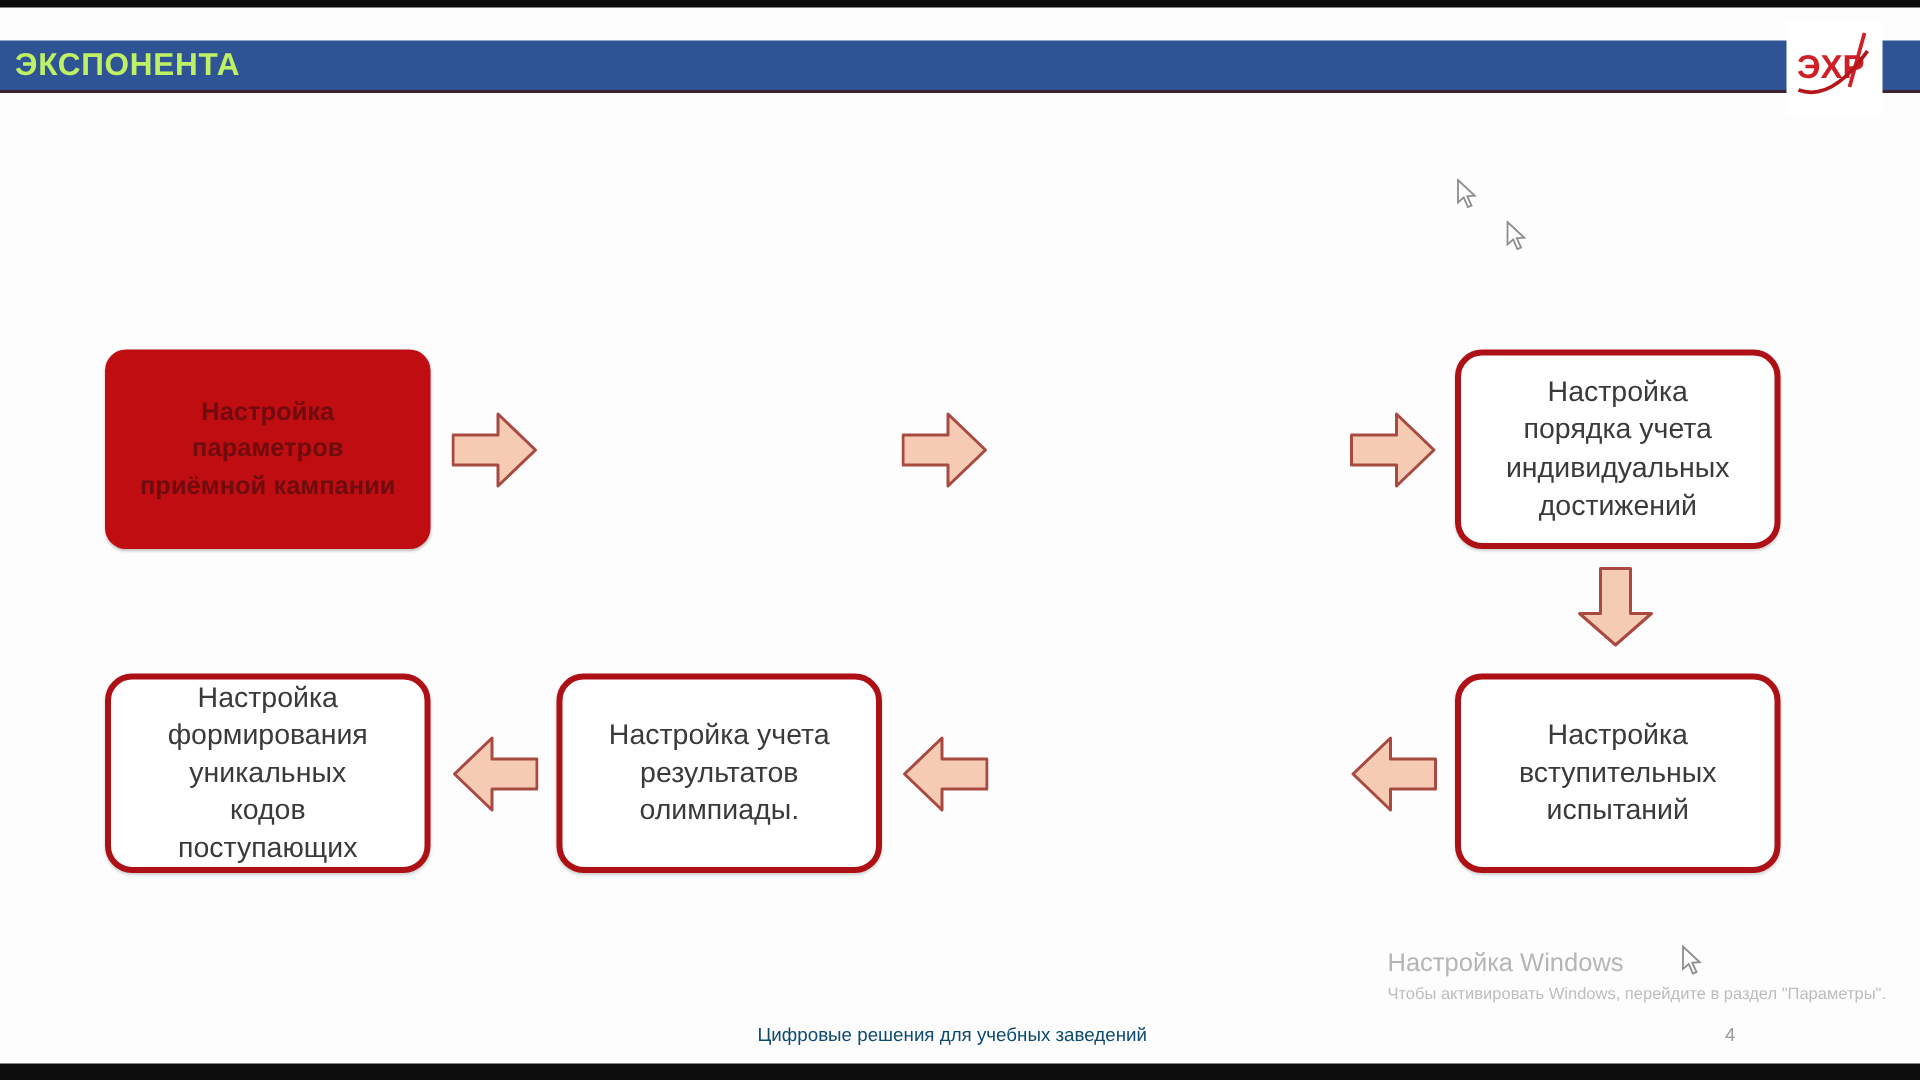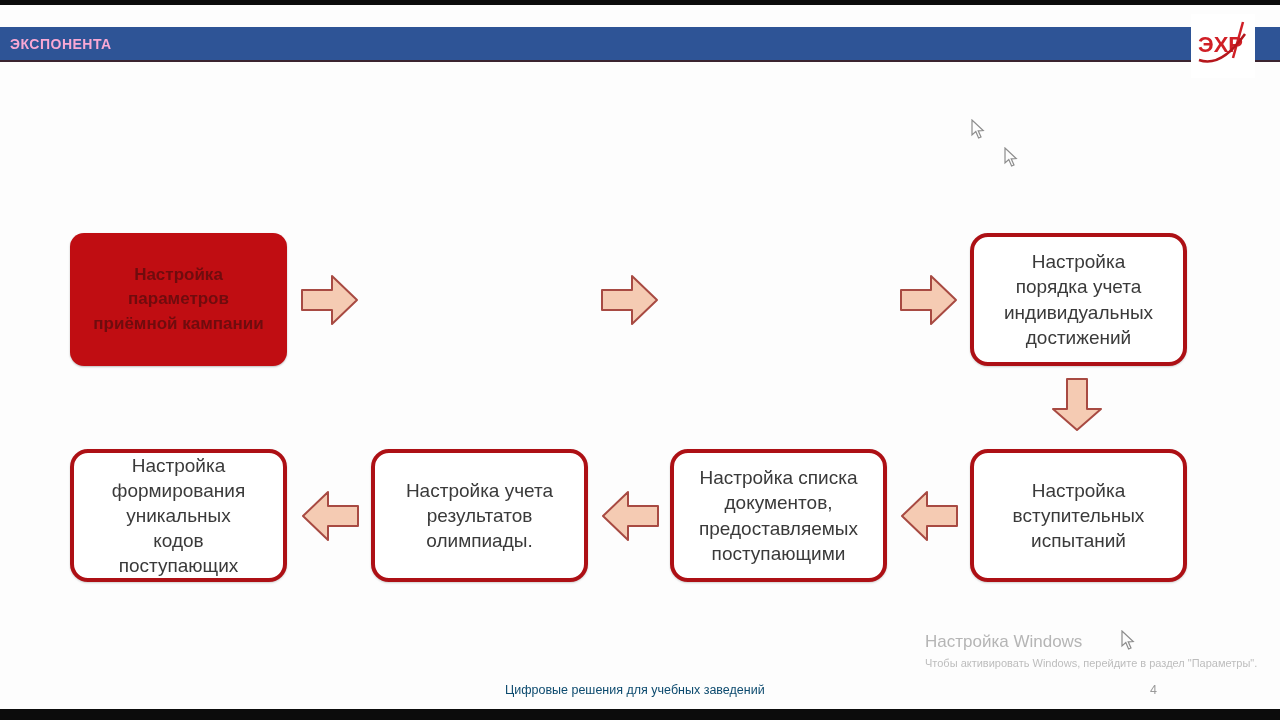--- a/index.html
+++ b/index.html
@@ -17,37 +17,37 @@
   html,body{width:1280px;height:720px;overflow:hidden;}
   body{font-family:"Liberation Sans",sans-serif;background:#fff;}
   .screen{position:relative;width:1280px;height:720px;background:#fdfdfd;}
 
   .top-strip{position:absolute;left:0;top:0;width:1280px;height:5px;background:#0c0c0c;}
   .bottom-strip{position:absolute;left:0;top:709px;width:1280px;height:11px;background:#0c0c0c;}
 
   .brand-bar{position:absolute;left:0;top:27px;width:1280px;height:35px;
     background:var(--header-blue);border-bottom:2px solid #3b2430;
     display:flex;align-items:center;padding-left:10px;}
-  .brand-name{color:#f9a8d4;font-weight:bold;font-size:14px;letter-spacing:.5px;}
+  .brand-name{color:#bef264;font-weight:bold;font-size:21px;letter-spacing:.5px;}
 
   .logo-box{position:absolute;left:1191px;top:14px;width:64px;height:64px;
     background:#fff;display:flex;align-items:center;justify-content:center;}
 
   .slide-title{position:absolute;left:97px;top:68px;width:1120px;
     font-size:30px;font-weight:bold;letter-spacing:-0.5px;line-height:1.27;color:var(--ink);}
   .slide-title .red{color:var(--title-red);}
 
   .box{position:absolute;width:217px;height:133px;display:flex;align-items:center;
     justify-content:center;text-align:center;}
   .box.filled{background:var(--box-red);border-radius:14px;color:var(--box-red-text);
     font-weight:bold;font-size:17px;line-height:1.45;padding:8px 18px;
     box-shadow:0 1px 2px rgba(0,0,0,.25);}
   .box.outline{background:#fff;border:4px solid var(--border-red);border-radius:18px;
     color:#3a3a3a;font-size:19px;line-height:1.32;padding:8px 28px;
-    box-shadow:0 1px 2px rgba(0,0,0,.18);}
+    box-shadow:0 1px 2px rgba(0,0,0,.18);justify-content:flex-end;}
 
   .r1{top:233px;} .r2{top:449px;}
   .cx1{left:70px;} .cx2{left:371px;} .cx3{left:670px;} .cx4{left:970px;}
 
   .arrow{position:absolute;}
   .ar-a{left:301px;top:272px;} .ar-b{left:601px;top:272px;} .ar-c{left:900px;top:272px;}
   .ar-down{left:1049px;top:378px;}
   .al-a{left:900px;top:488px;} .al-b{left:601px;top:488px;} .al-c{left:301px;top:488px;}
 
   .watermark{position:absolute;left:925px;top:632px;color:var(--gray-wm);}
@@ -82,23 +82,20 @@
 
   <div class="box filled r1 cx1">
     <span>Настройка параметров приёмной кампании</span>
   </div>
   <div class="box outline r1 cx4">
     <span>Настройка порядка учета индивидуальных достижений</span>
   </div>
 
   <div class="box outline r2 cx4">
     <span>Настройка вступительных испытаний</span>
-  </div>
-  <div class="box outline r2 cx3">
-    <span>Настройка списка документов, предоставляемых поступающими</span>
   </div>
   <div class="box outline r2 cx2">
     <span>Настройка учета результатов олимпиады.</span>
   </div>
   <div class="box outline r2 cx1">
     <span>Настройка формирования уникальных кодов поступающих</span>
   </div>
 
   <svg class="arrow ar-a" width="58" height="56" viewBox="0 0 58 56">
     <polygon points="1,18 31,18 31,4 56,28 31,52 31,38 1,38" fill="#f5cbb3" stroke="#a84a42" stroke-width="2" stroke-linejoin="round"></polygon>

